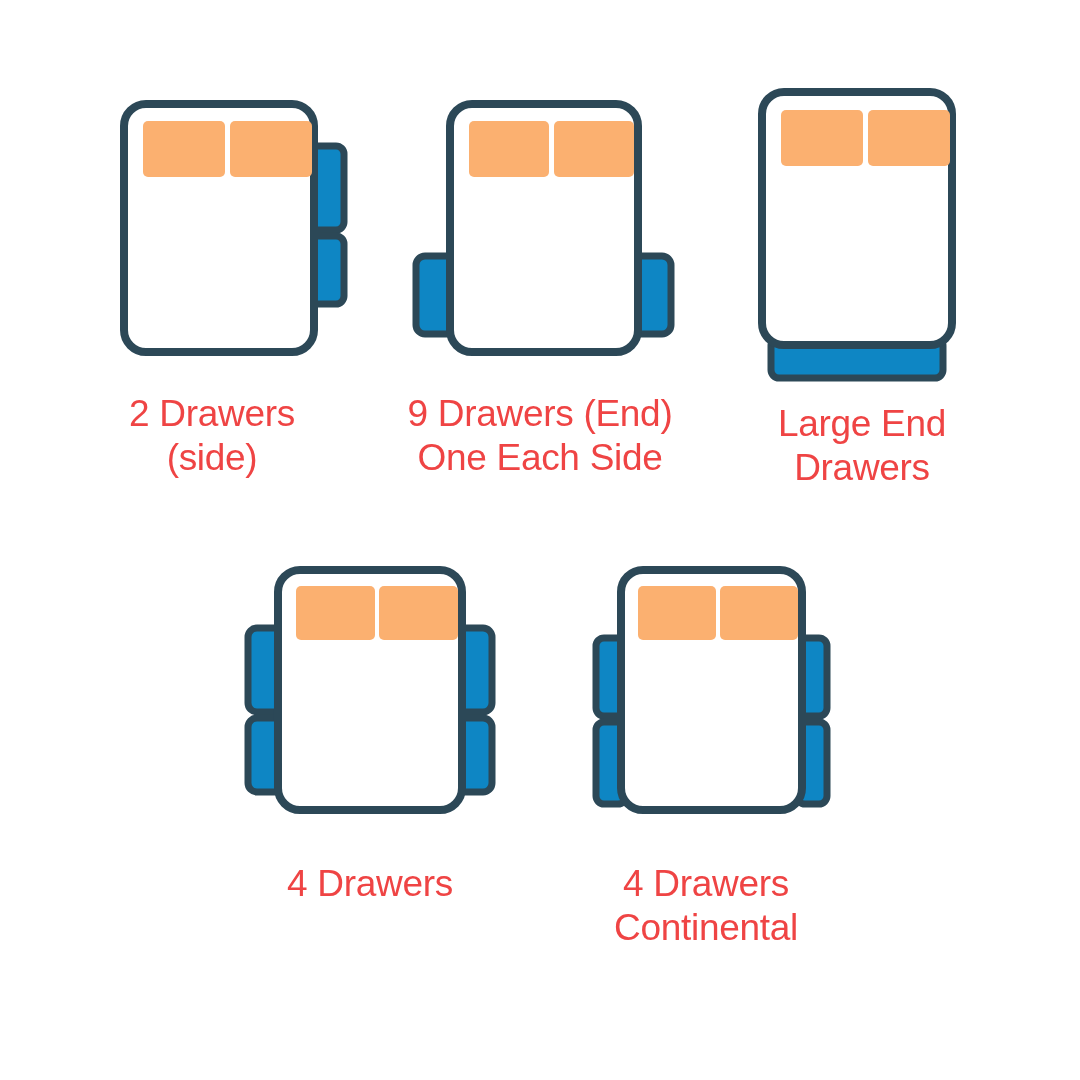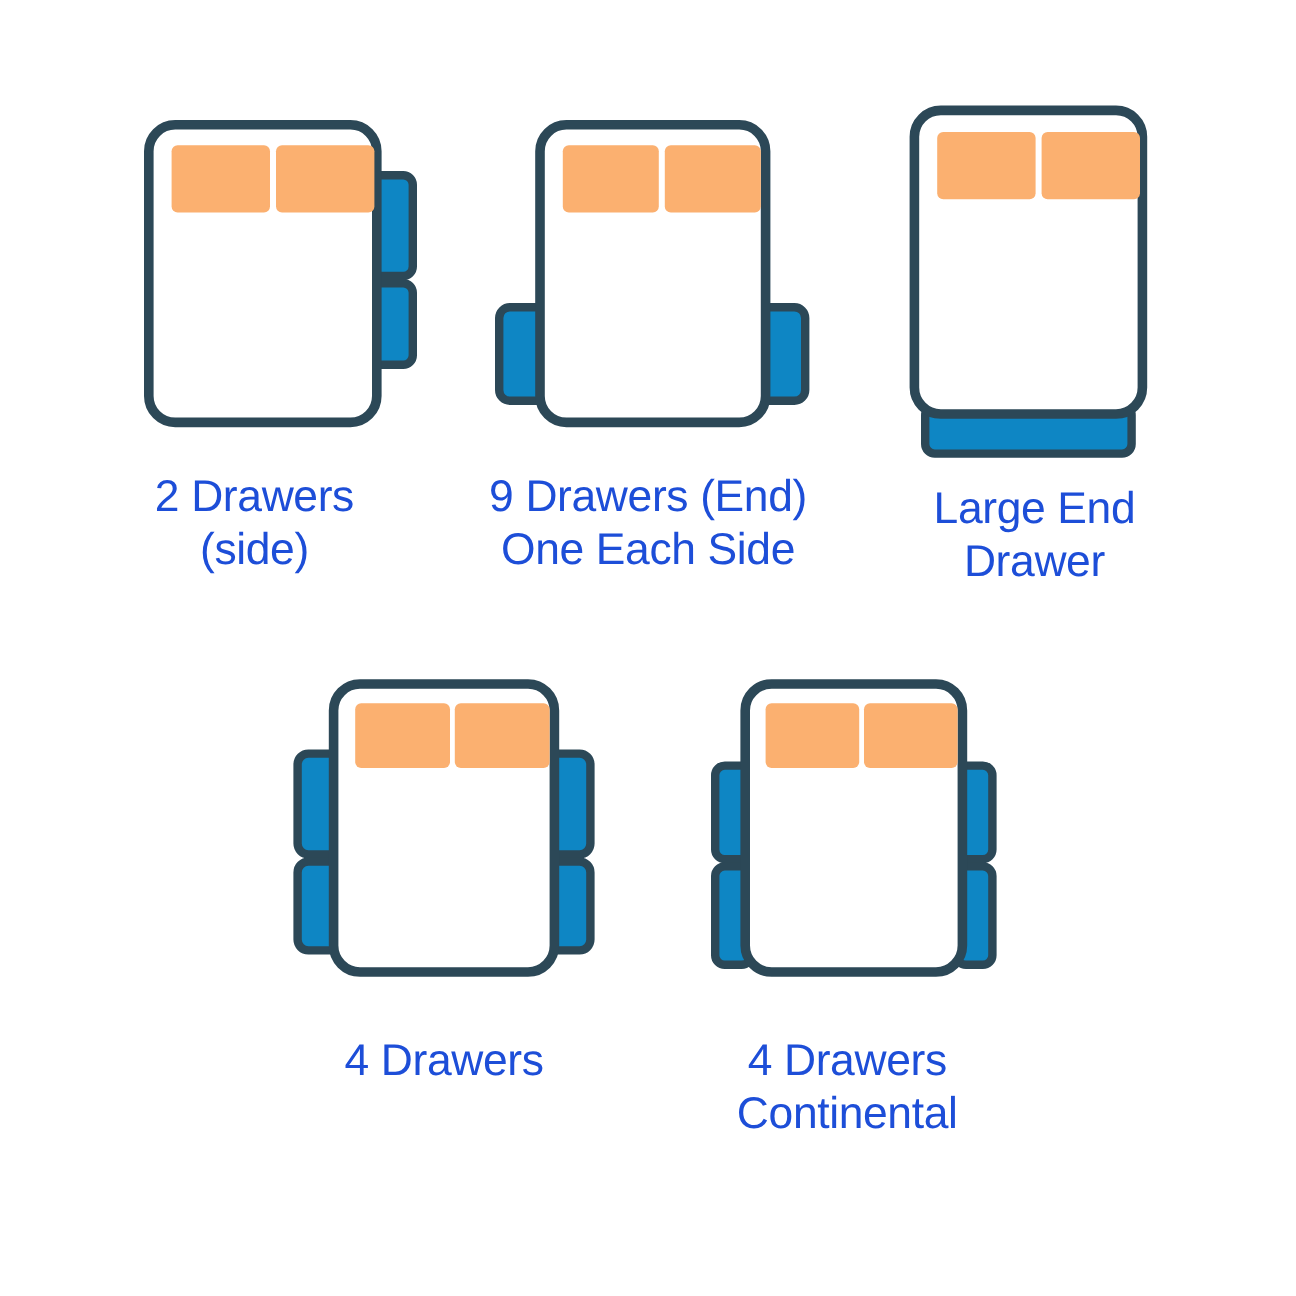--- a/index.html
+++ b/index.html
@@ -24,21 +24,21 @@
     position: absolute;
   }
   .bed-svg {
     display: block;
   }
   .bed-label {
     position: absolute;
     text-align: center;
     font-family: "Liberation Sans", sans-serif;
     font-weight: 400;
-    color: #1d4ed8;
+    color: #ef4444;
     letter-spacing: -0.3px;
     line-height: 1.18;
     white-space: pre-line;
   }
   .label-lg { font-size: 37px; }
 </style>
 </head>
 <body>
 
 <div id="canvas">
@@ -78,21 +78,21 @@
 
       <rect x="19" y="256" width="172" height="40" rx="8" fill="#0e86c4" stroke="#2c4857" stroke-width="7"></rect>
 
       <rect x="10" y="10" width="190" height="253" rx="22" fill="#ffffff" stroke="#2c4857" stroke-width="8"></rect>
 
       <rect x="29" y="28" width="82" height="56" rx="5" fill="#fbb070"></rect>
       <rect x="116" y="28" width="82" height="56" rx="5" fill="#fbb070"></rect>
     </svg>
   </div>
   <div class="bed-label label-lg" style="left:728px; top:402px; width:268px;">Large End
-Drawer</div>
+Drawers</div>
 
   <div class="bed-cell" style="left:240px; top:560px;">
     <svg class="bed-svg" width="260" height="260" viewBox="0 0 260 260">
 
       <rect x="8" y="68" width="37" height="84" rx="9" fill="#0e86c4" stroke="#2c4857" stroke-width="7"></rect>
       <rect x="8" y="158" width="37" height="74" rx="9" fill="#0e86c4" stroke="#2c4857" stroke-width="7"></rect>
 
       <rect x="215" y="68" width="37" height="84" rx="9" fill="#0e86c4" stroke="#2c4857" stroke-width="7"></rect>
       <rect x="215" y="158" width="37" height="74" rx="9" fill="#0e86c4" stroke="#2c4857" stroke-width="7"></rect>
 

